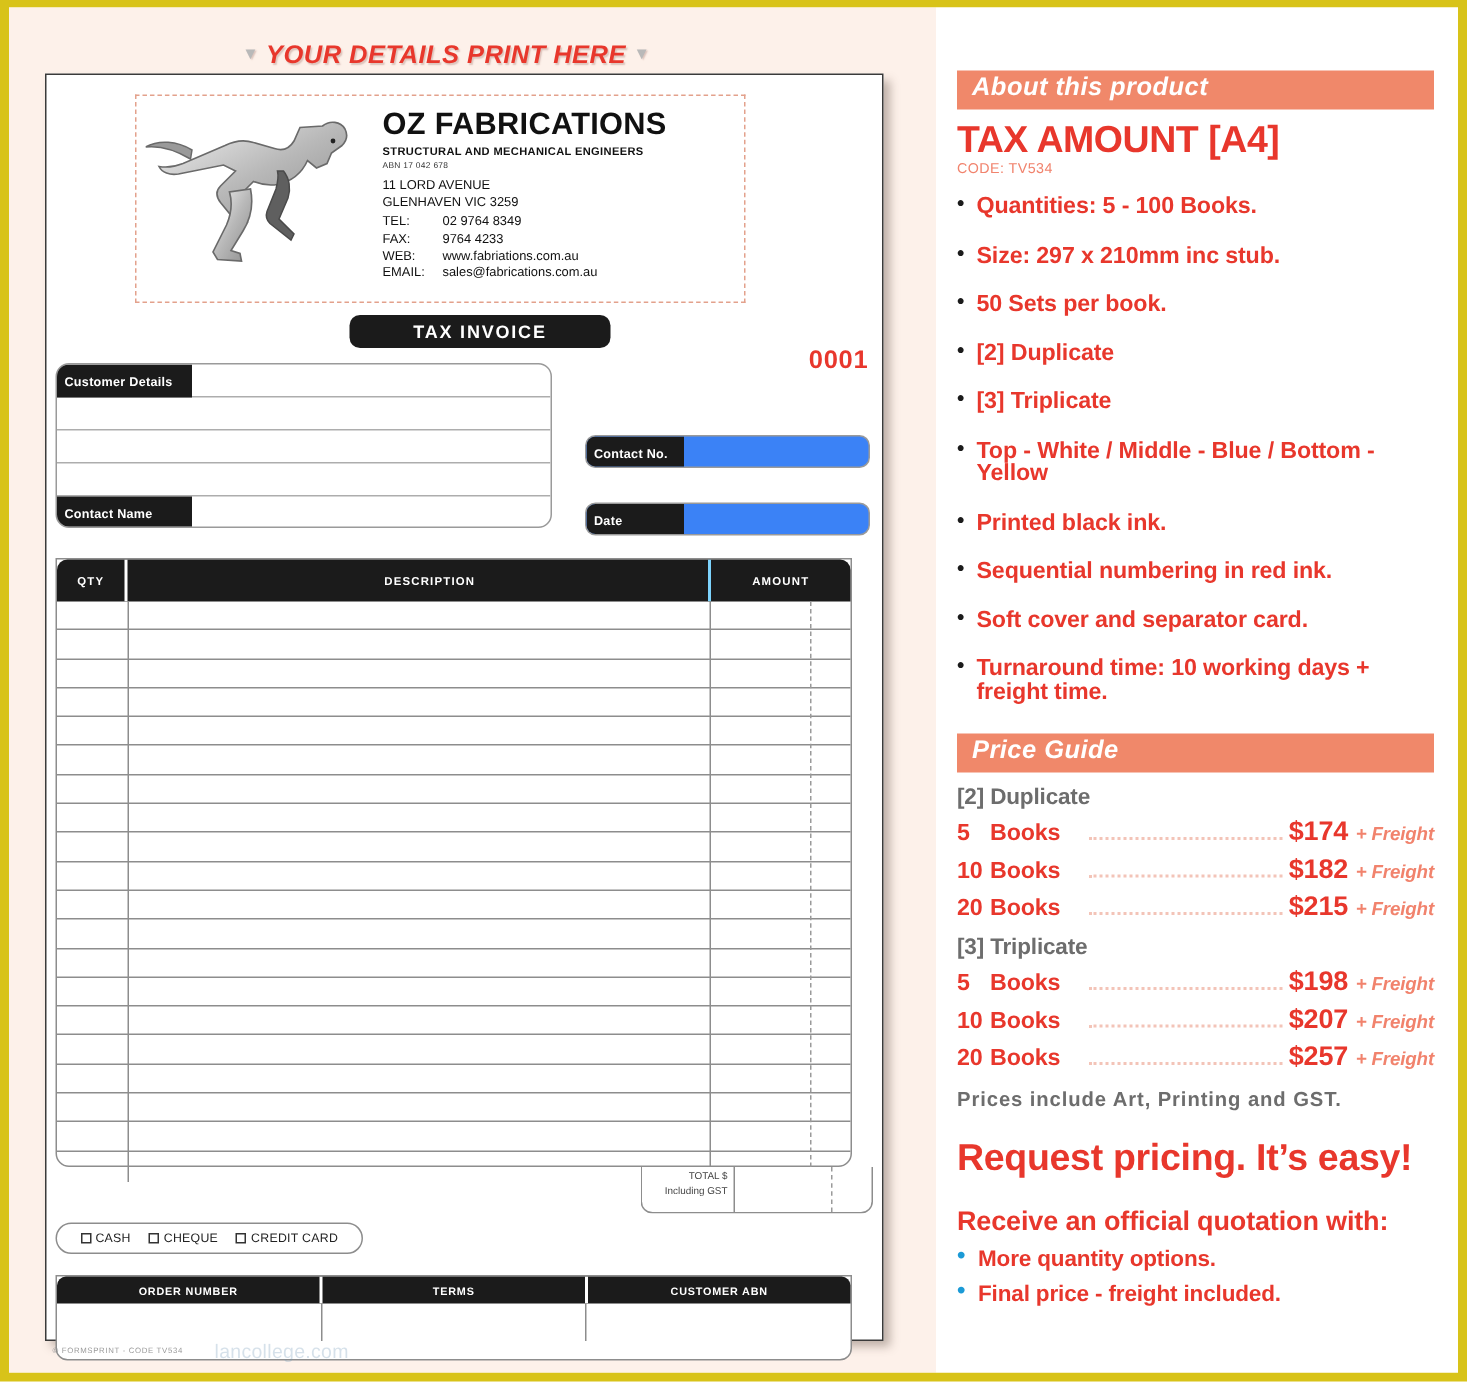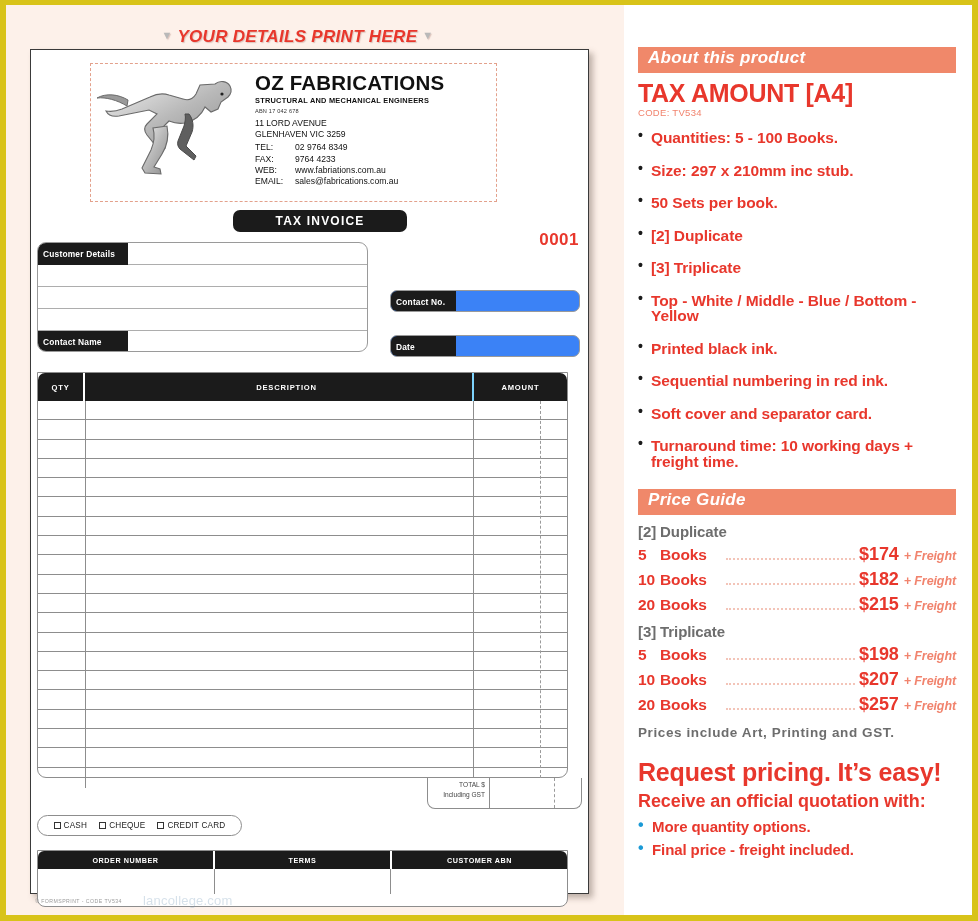--- a/index.html
+++ b/index.html
@@ -221,21 +221,21 @@
     margin-bottom: 4px; letter-spacing: -.1px;
   }
   .qty { width: 22px; flex: 0 0 22px; }
   .bks { flex: 0 0 62px; }
   .dots { flex: 1; border-bottom: 2px dotted #f3c4b8; margin: 0 4px 4px; }
   .amt { font-size: 18px; }
   .frt { color: #f1836d; font-size: 12.5px; font-style: italic; font-weight: bold; margin-left: 5px; }
   .incl { color: #6d6d6d; font-size: 13.5px; font-weight: bold; margin-top: 10px; letter-spacing: .6px; }
 
   .cta { color: #e8372c; font-size: 25px; font-weight: bold; margin-top: 18px; letter-spacing: -.2px; }
-  .cta2 { color: #e8372c; font-size: 18px; font-weight: bold; margin-top: 4px; letter-spacing: -.1px; }
+  .cta2 { color: #e8372c; font-size: 18px; font-weight: bold; margin-top: 17px; letter-spacing: -.1px; }
   ul.cta-list { list-style: none; margin-top: 6px; }
   ul.cta-list li {
     color: #e8372c; font-size: 15px; font-weight: bold;
     padding-left: 14px; position: relative; margin-bottom: 6px; letter-spacing: -.1px;
   }
   ul.cta-list li::before {
     content: "•"; position: absolute; left: 0; top: -2px;
     color: #1b9ad6; font-size: 16px;
   }
 </style>

